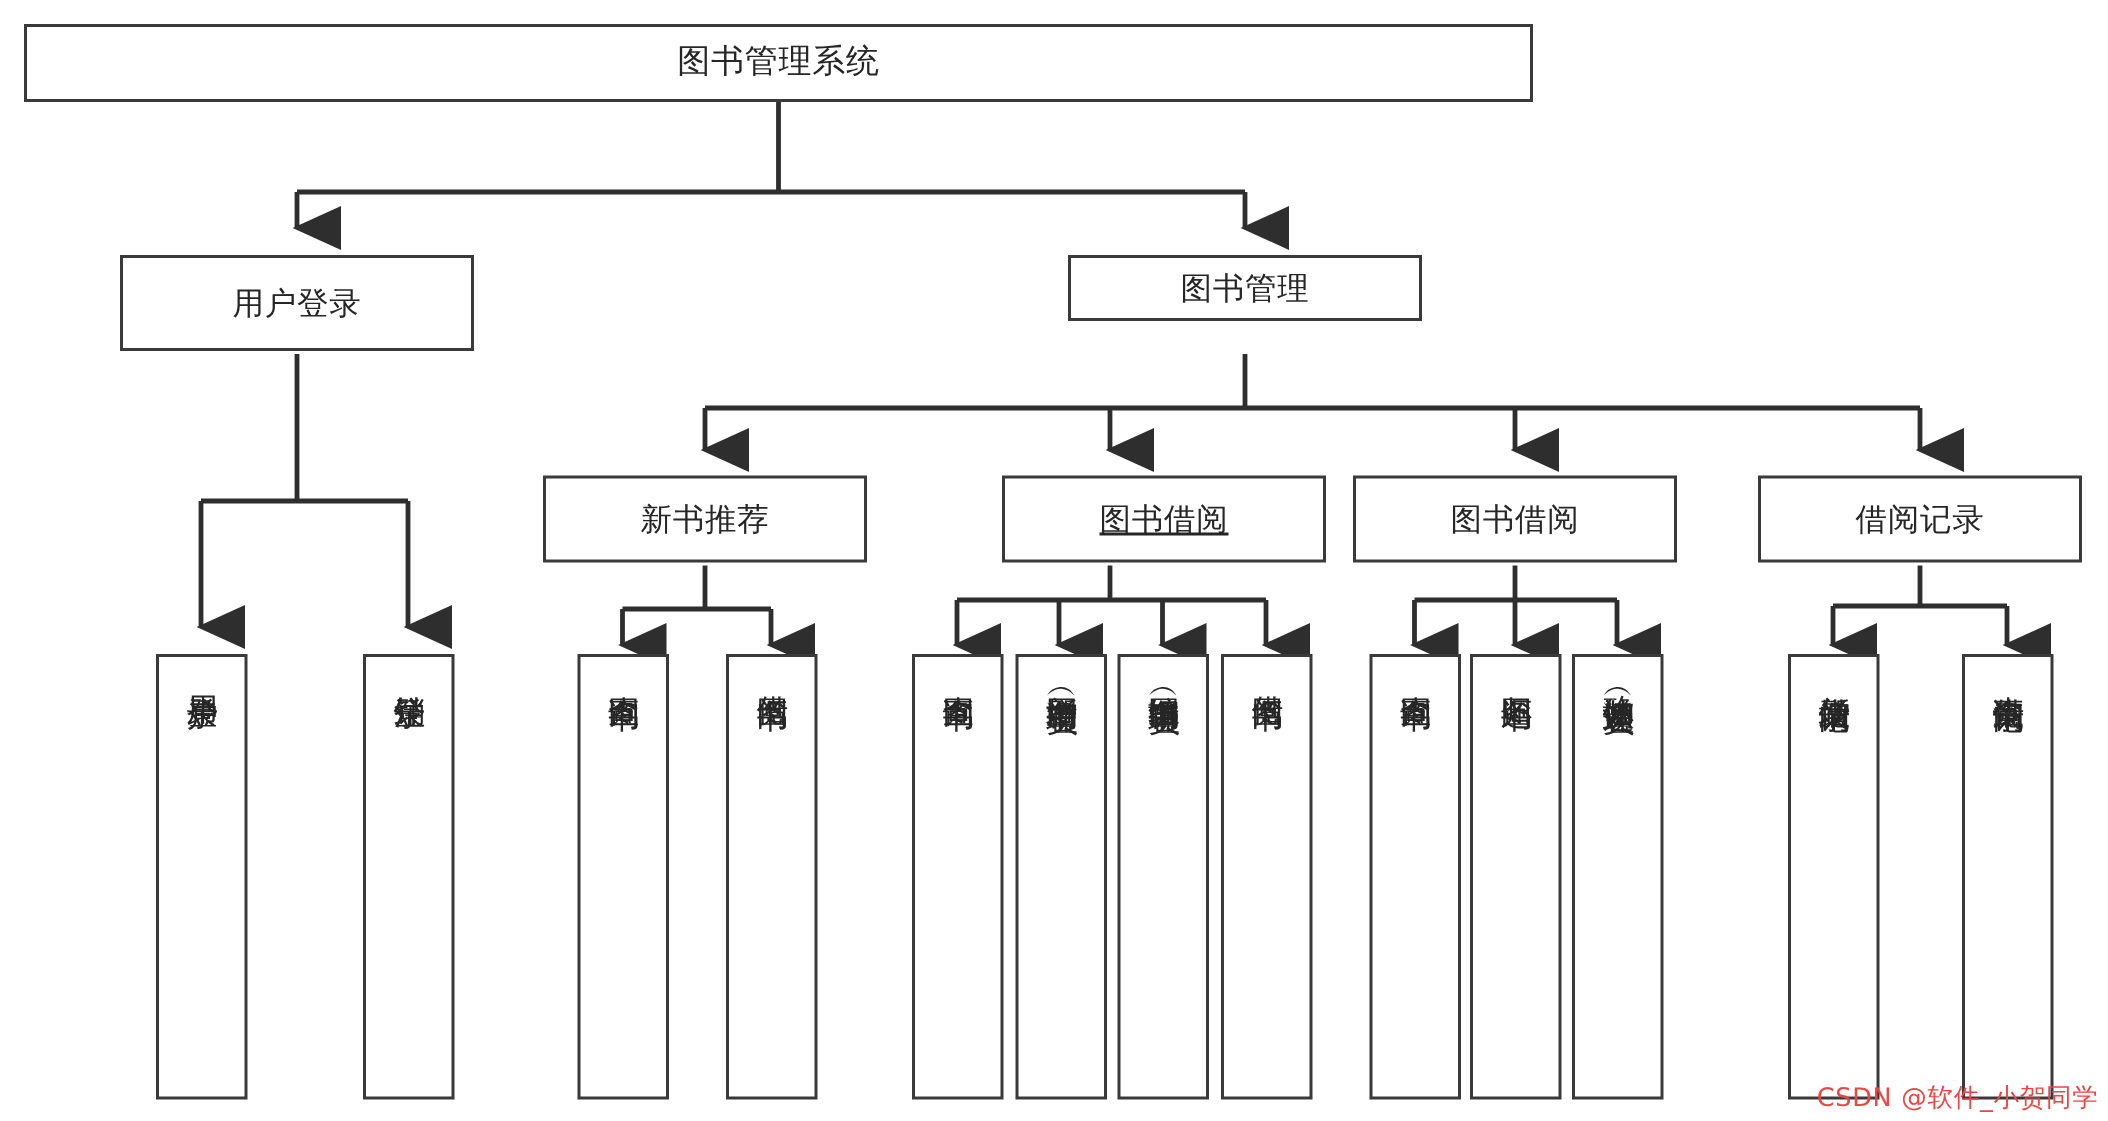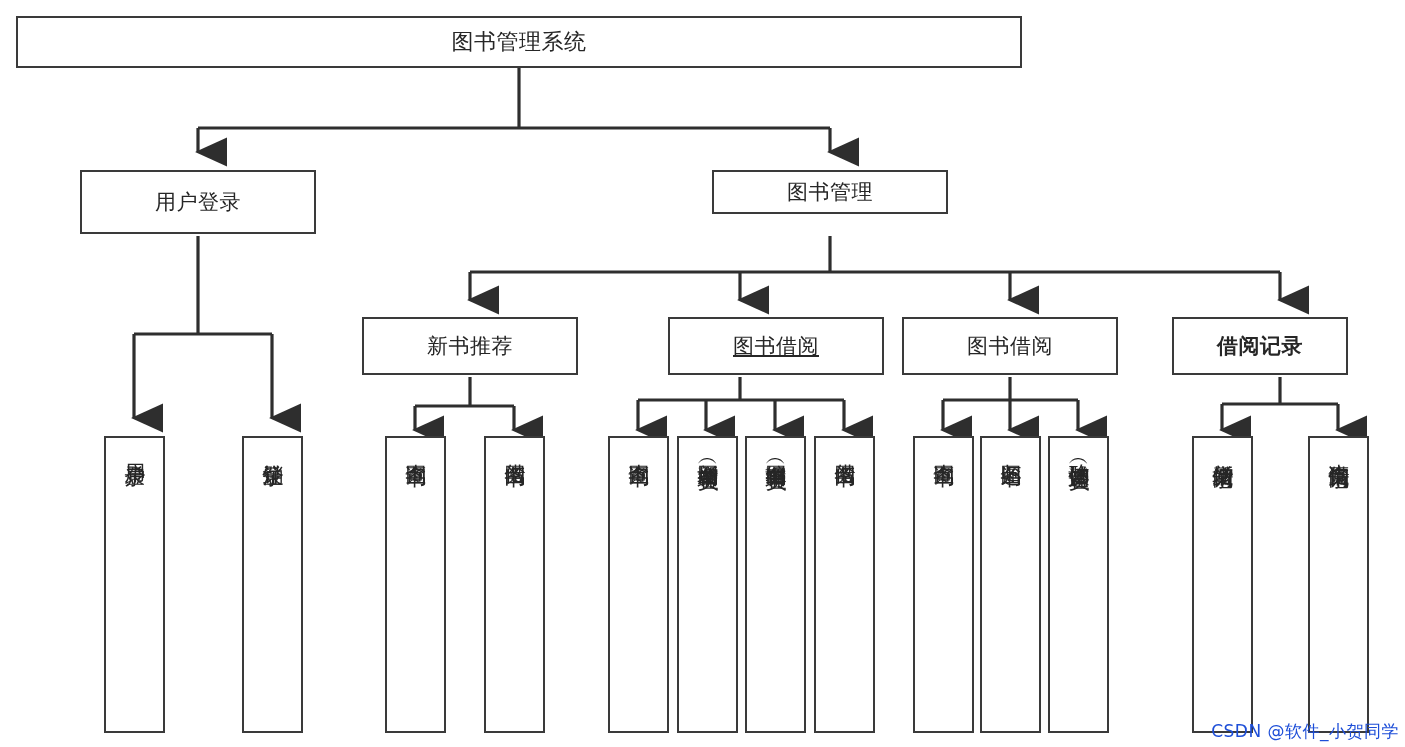--- a/index.html
+++ b/index.html
@@ -62,21 +62,21 @@
     font-size: 21px;
     line-height: 1.28;
     letter-spacing: 1px;
     white-space: nowrap;
   }
   #watermark {
     position: absolute;
     right: 6px;
     bottom: 4px;
     font-size: 17px;
-    color: #1d4ed8;
+    color: #ef4444;
     letter-spacing: 0.5px;
     z-index: 6;
     white-space: nowrap;
     font-family: "DejaVu Sans", "Liberation Sans", sans-serif;
   }
 </style>
 </head>
 <body>
 
 <div id="diagram-root">
@@ -148,21 +148,21 @@
   </div>
 
   <div class="node horizontal" style="left:668px; top:317px; width:216px; height:58px;text-decoration:underline;">
     <span class="node-label">图书借阅</span>
   </div>
 
   <div class="node horizontal" style="left:902px; top:317px; width:216px; height:58px;">
     <span class="node-label">图书借阅</span>
   </div>
 
-  <div class="node horizontal" style="left:1172px; top:317px; width:176px; height:58px;font-weight:bold;">
+  <div class="node horizontal" style="left:1172px; top:317px; width:216px; height:58px;">
     <span class="node-label">借阅记录</span>
   </div>
 
   <div class="node vertical" style="left:104px; top:436px; width:61px; height:297px;">
     <span class="node-label">用户登录</span>
   </div>
 
   <div class="node vertical" style="left:242px; top:436px; width:61px; height:297px;">
     <span class="node-label">注销登录</span>
   </div>

